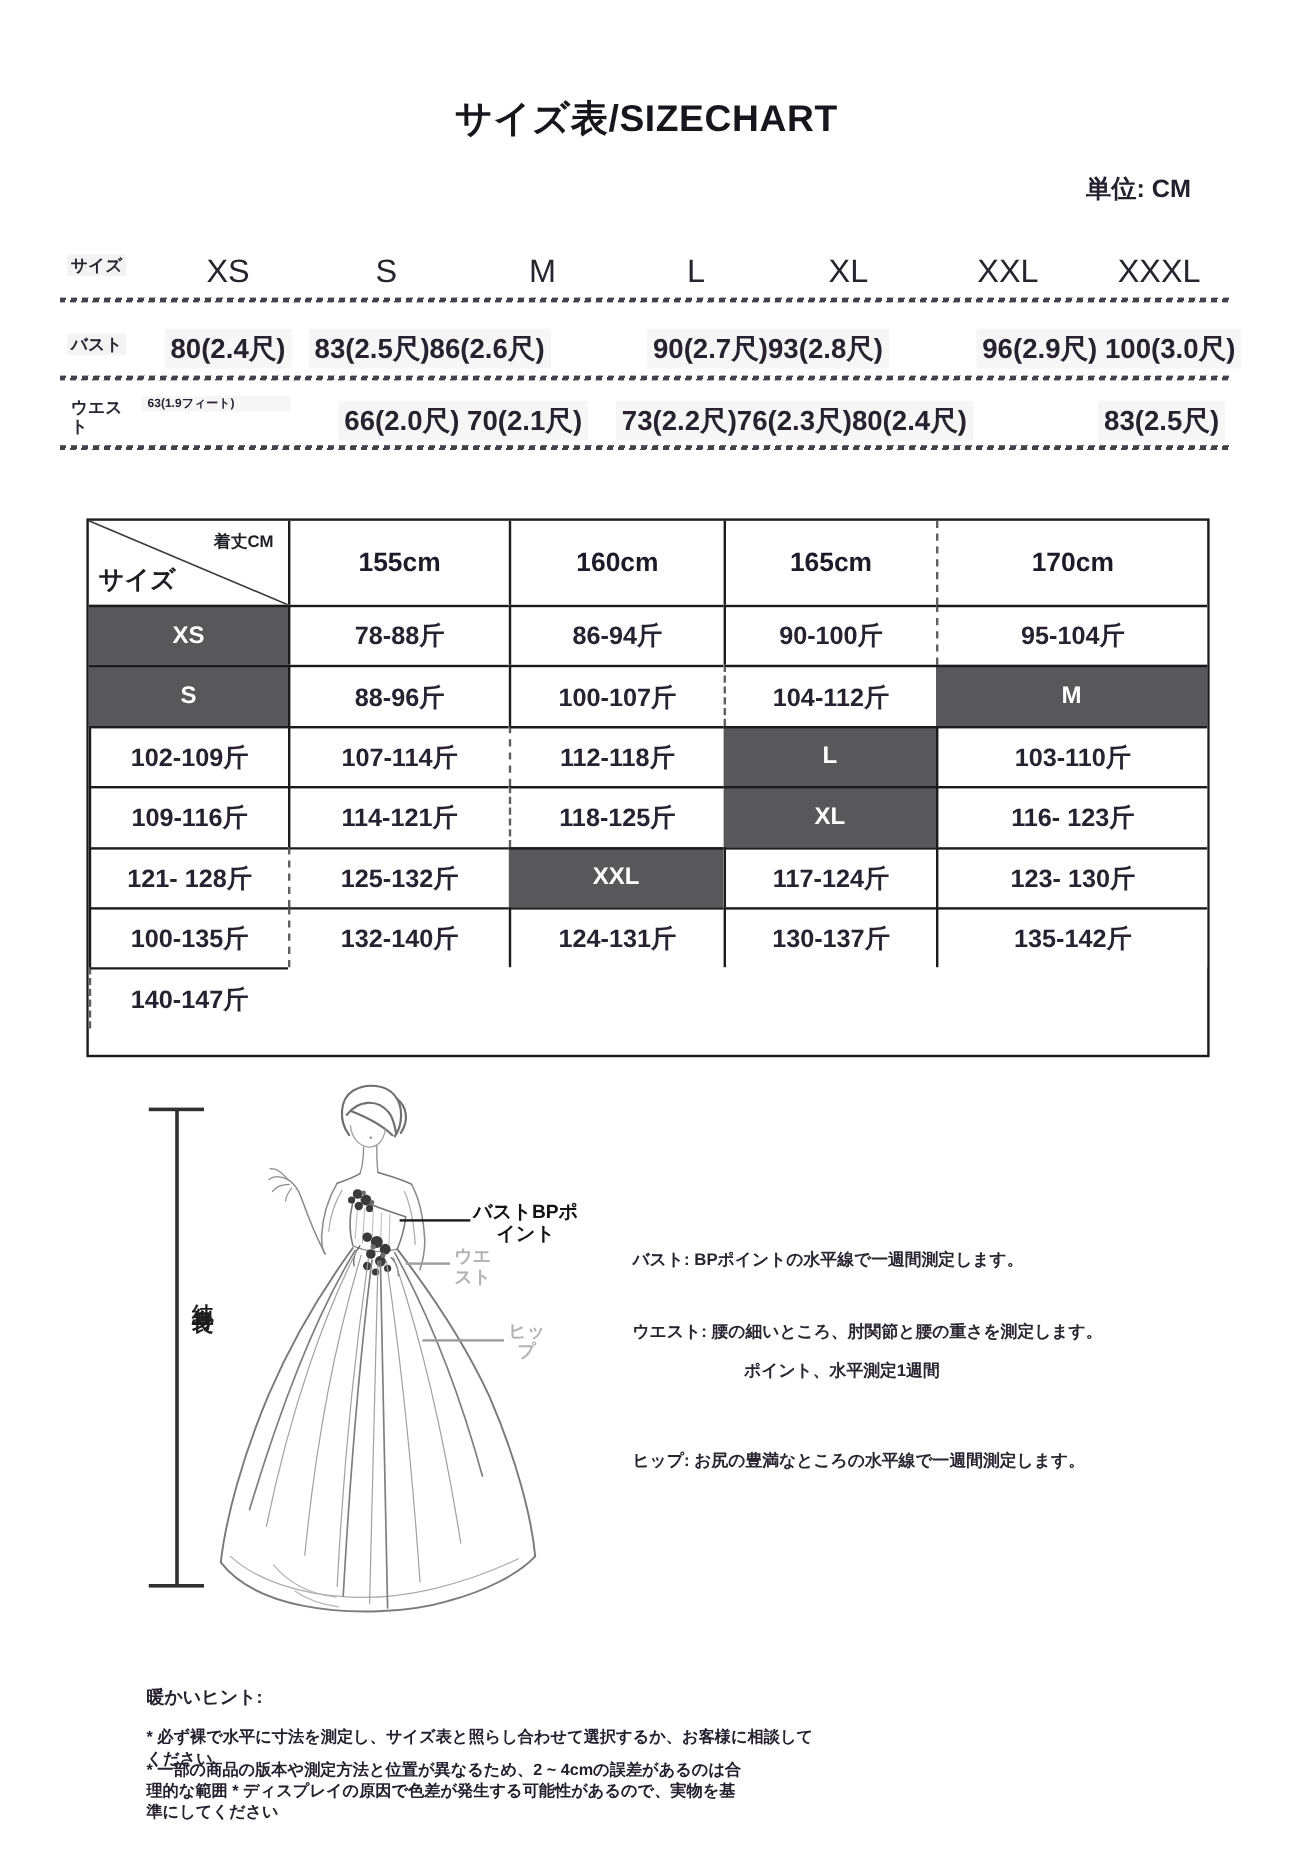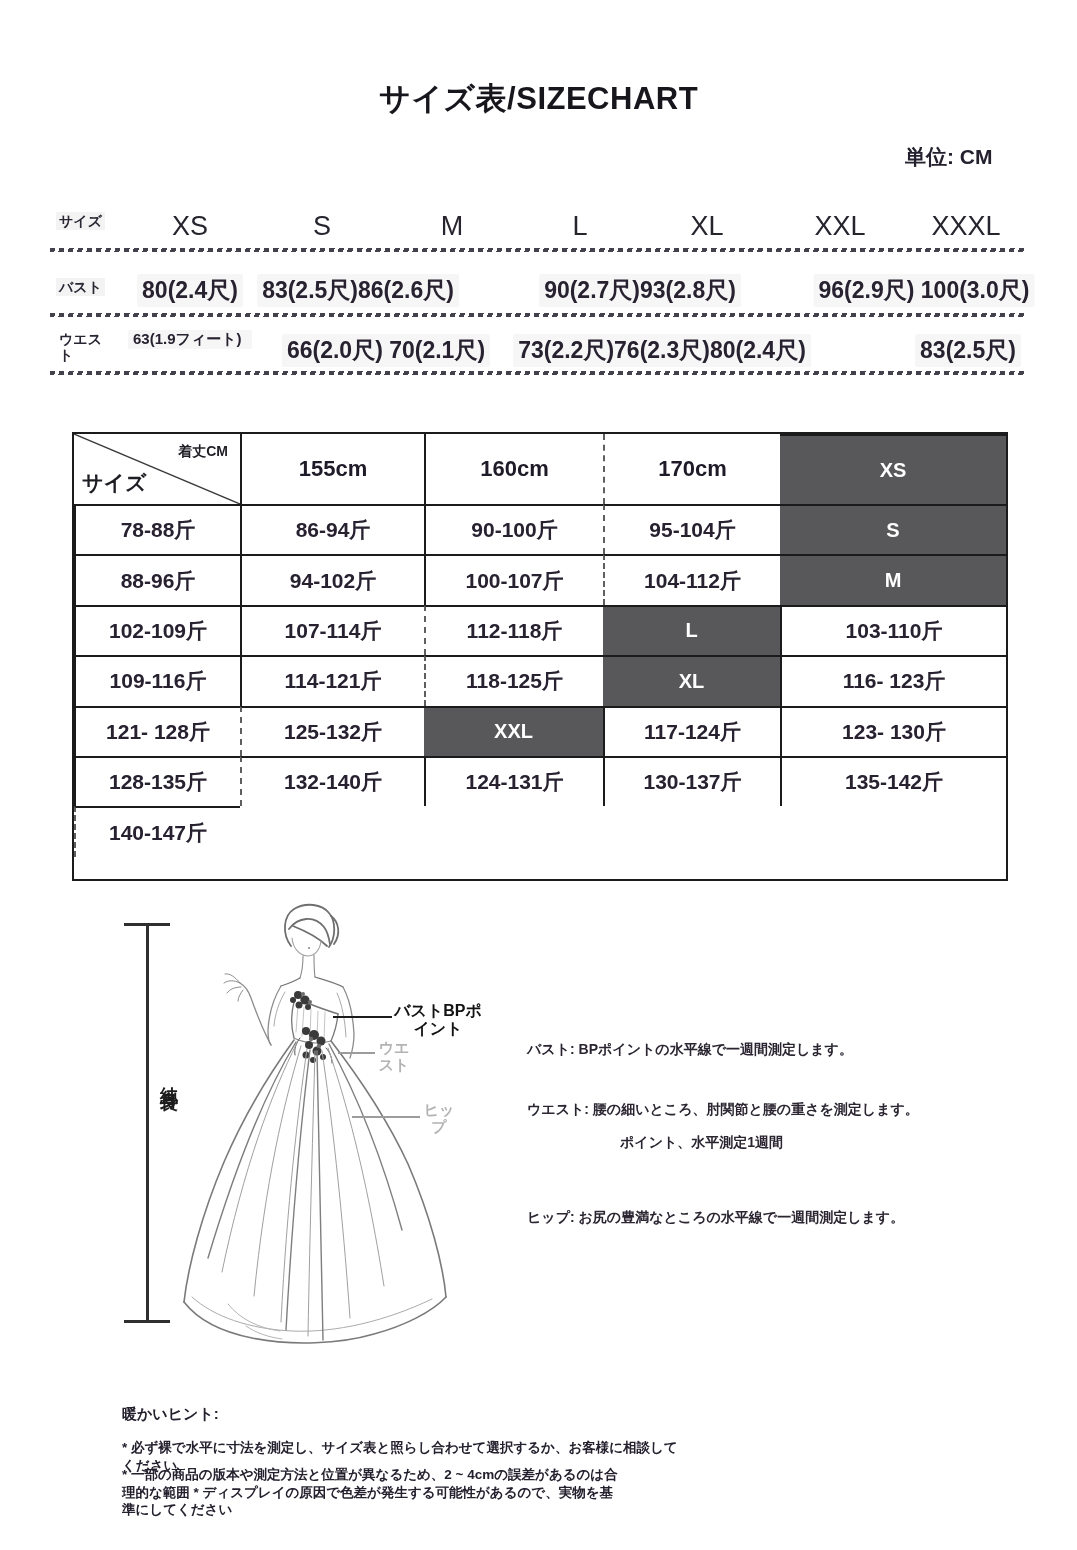--- a/index.html
+++ b/index.html
@@ -63,47 +63,47 @@
   <div class="abs dash" style="top:248px;"></div>
 
   <div class="abs sc-rowlabel" style="left:56px;top:278px;">バスト</div>
   <div class="abs sc-val cx hl nowrap" style="left:190px;top:274px;">80(2.4尺)</div>
   <div class="abs sc-val cx hl nowrap" style="left:358px;top:274px;">83(2.5尺)86(2.6尺)</div>
   <div class="abs sc-val cx hl nowrap" style="left:640px;top:274px;">90(2.7尺)93(2.8尺)</div>
   <div class="abs sc-val cx hl nowrap" style="left:924px;top:274px;">96(2.9尺) 100(3.0尺)</div>
   <div class="abs dash" style="top:313px;"></div>
 
   <div class="abs sc-rowlabel" style="left:56px;top:330px;width:48px;background:none;">ウエスト</div>
-  <div class="abs hl" style="left:128px;top:330px;width:114px;font-size:15px;font-weight:bold;line-height:1.12;">63(1.9フィート)</div>
+  <div class="abs hl" style="left:118px;top:330px;width:114px;font-size:10px;font-weight:bold;line-height:1.12;">63(1.9フィート)</div>
   <div class="abs sc-val cx hl nowrap" style="left:386px;top:334px;">66(2.0尺) 70(2.1尺)</div>
   <div class="abs sc-val cx hl nowrap" style="left:662px;top:334px;">73(2.2尺)76(2.3尺)80(2.4尺)</div>
   <div class="abs sc-val cx hl nowrap" style="left:968px;top:334px;">83(2.5尺)</div>
   <div class="abs dash" style="top:371px;"></div>
 
   <div class="abs wtable">
     <div class="cell c0 r0 corner">
       <svg viewBox="0 0 166 70" preserveAspectRatio="none">
         <line x1="0" y1="0" x2="166" y2="70" stroke="#3a3a3a" stroke-width="1.4"></line>
       </svg>
       <span class="corner-top">着丈CM</span>
       <span class="corner-bottom">サイズ</span>
     </div>
     <div class="cell r0 colh">155cm</div>
     <div class="cell r0 colh">160cm</div>
+    <div class="cell r0 colh">165cm</div>
     <div class="cell r0 colh dashL">170cm</div>
 
     <div class="cell c0 rowh">XS</div>
     <div class="cell dcell">78-88斤</div>
     <div class="cell dcell">86-94斤</div>
     <div class="cell dcell">90-100斤</div>
     <div class="cell dcell dashL">95-104斤</div>
 
     <div class="cell c0 rowh">S</div>
     <div class="cell dcell">88-96斤</div>
-    <div class="cell dcell">94-102斤</div>
     <div class="cell dcell">100-107斤</div>
     <div class="cell dcell dashL">104-112斤</div>
 
     <div class="cell c0 rowh">M</div>
     <div class="cell dcell">102-109斤</div>
     <div class="cell dcell">107-114斤</div>
     <div class="cell dcell dashL">112-118斤</div>
 
     <div class="cell c0 rowh">L</div>
     <div class="cell dcell">103-110斤</div>
@@ -112,21 +112,21 @@
     <div class="cell dcell dashL">118-125斤</div>
 
     <div class="cell c0 rowh">XL</div>
     <div class="cell dcell">116- 123斤</div>
     <div class="cell dcell">121- 128斤</div>
     <div class="cell dcell dashL">125-132斤</div>
 
     <div class="cell c0 rowh">XXL</div>
     <div class="cell dcell">117-124斤</div>
     <div class="cell dcell">123- 130斤</div>
-    <div class="cell dcell">128-135斤</div>
+    <div class="cell dcell">100-135斤</div>
     <div class="cell dcell dashL">132-140斤</div>
 
     <div class="cell dcell">124-131斤</div>
     <div class="cell dcell">130-137斤</div>
     <div class="cell dcell">135-142斤</div>
     <div class="cell dcell dashL">140-147斤</div>
   </div>
 
   <div class="abs measure-line" style="left:146px;top:924px;width:3px;height:398px;"></div>
   <div class="abs measure-line" style="left:124px;top:923px;width:46px;height:3px;"></div>

